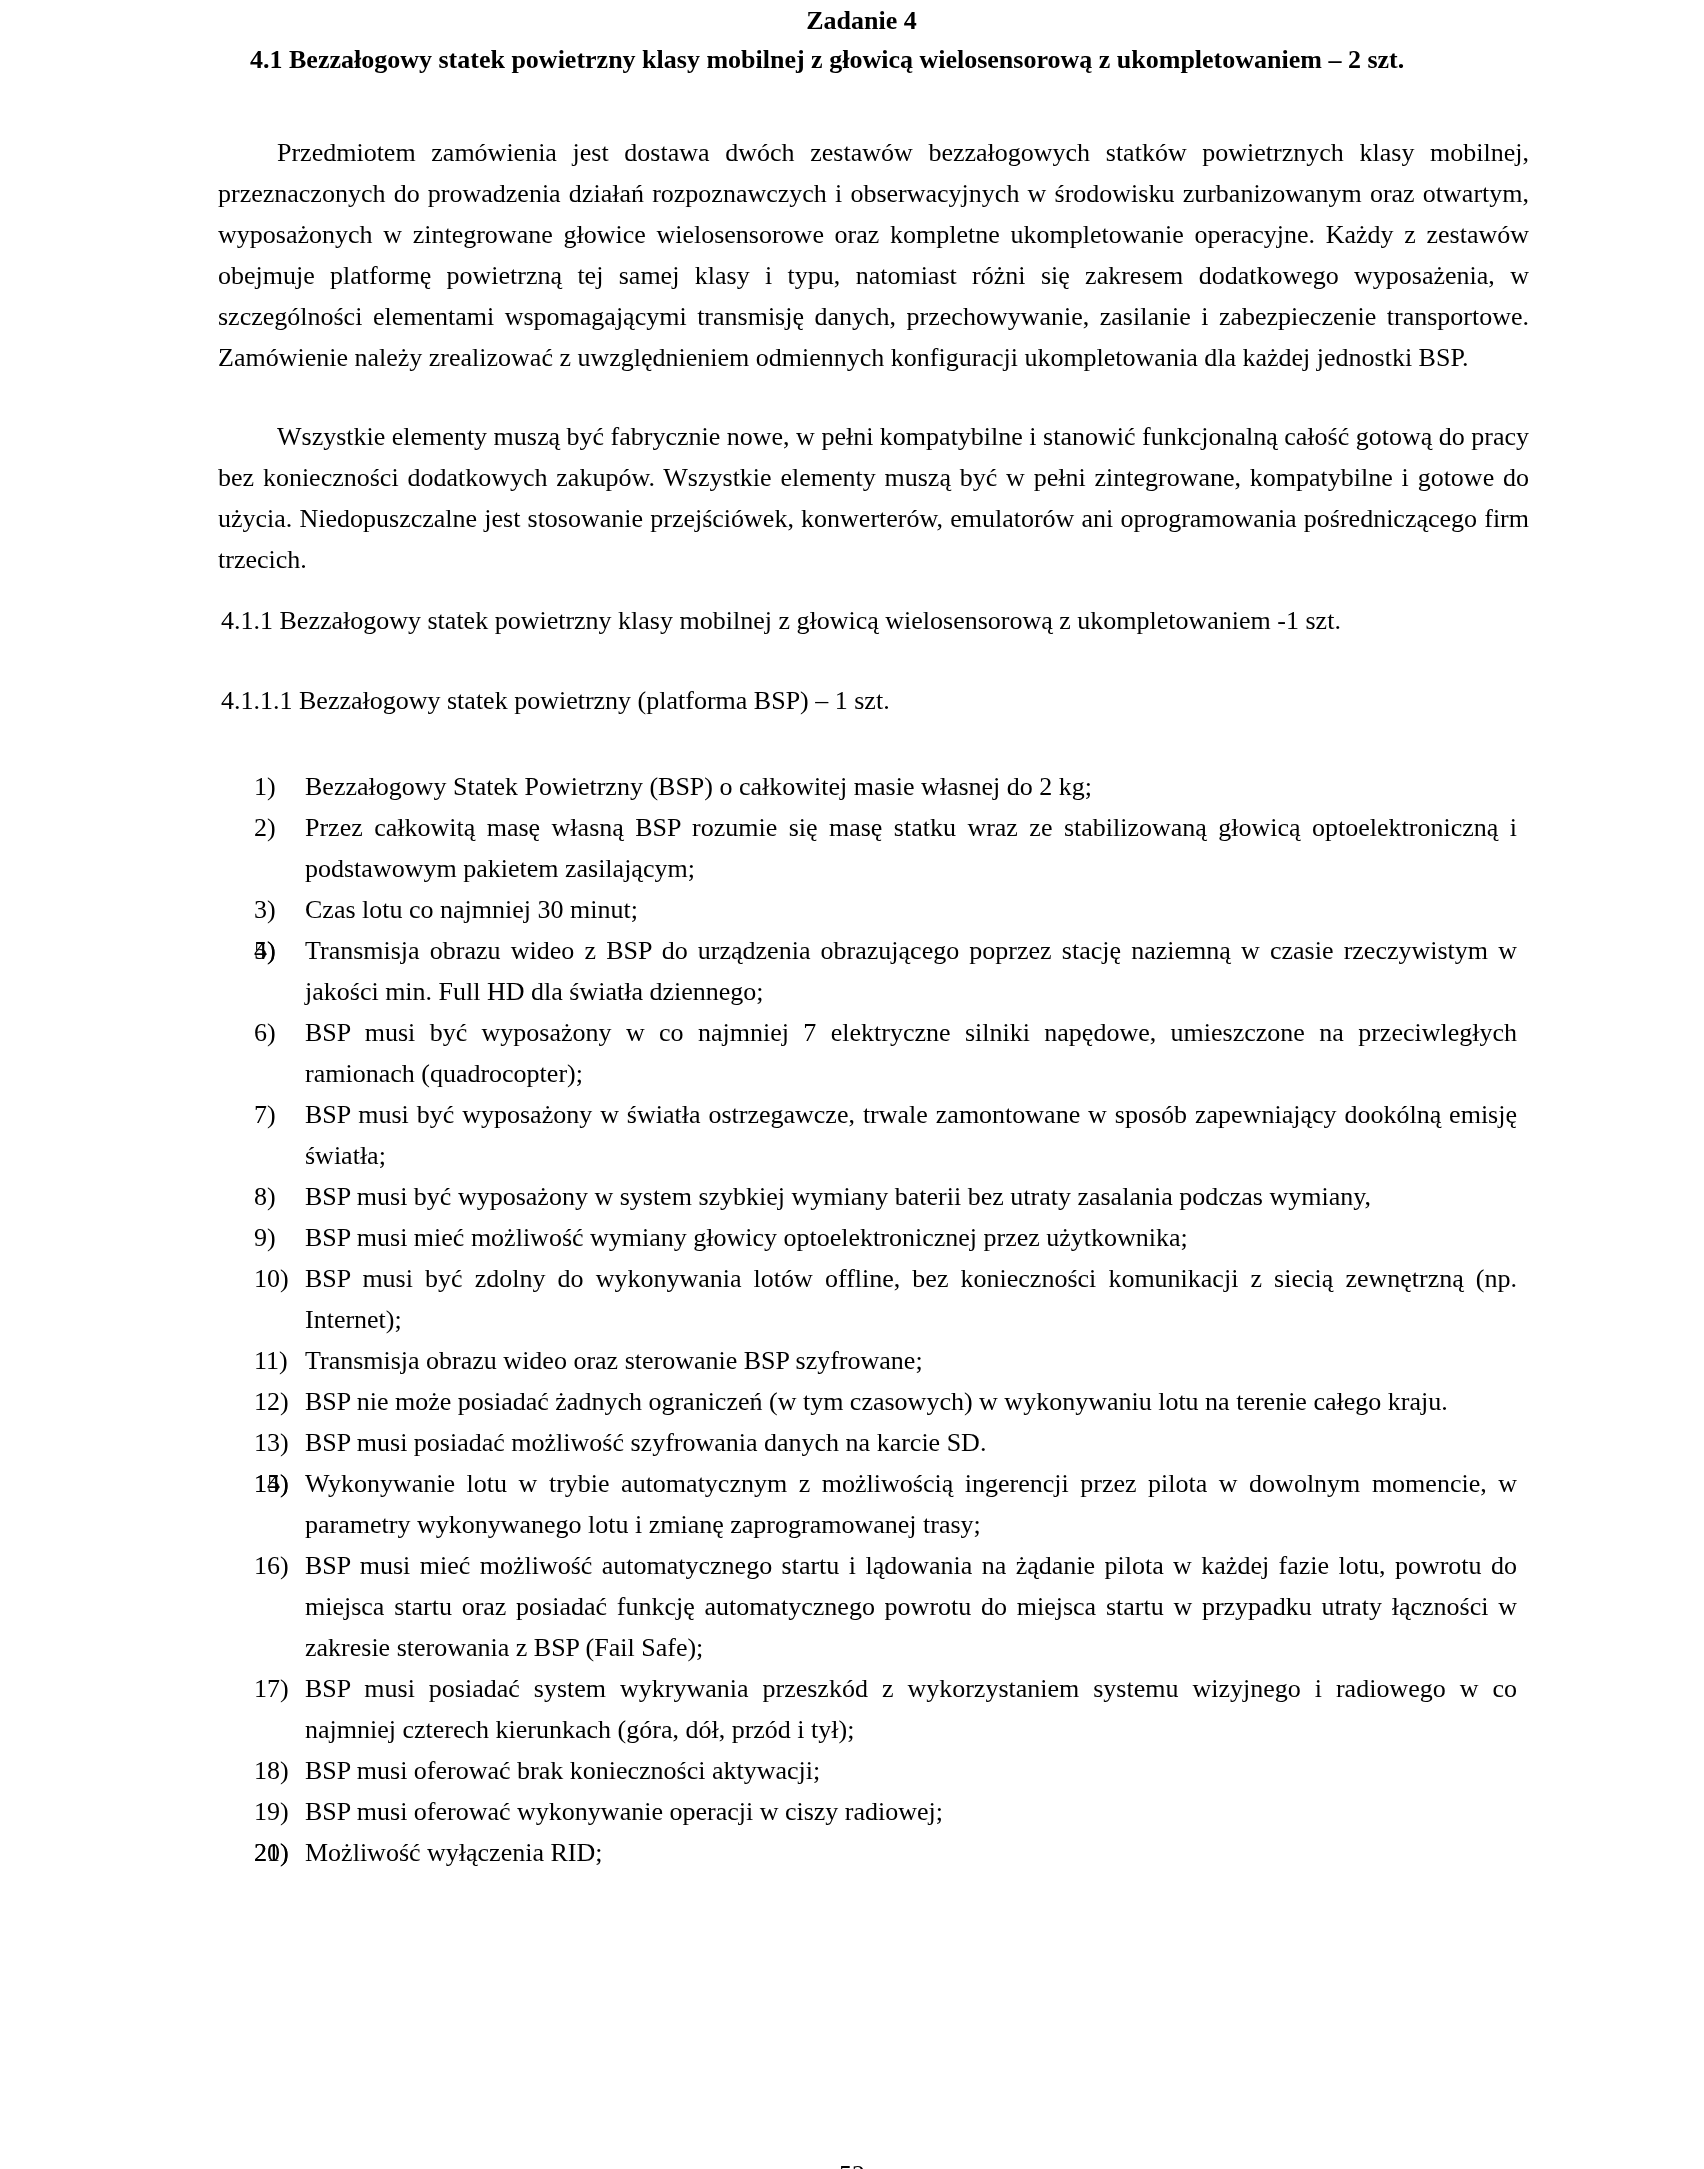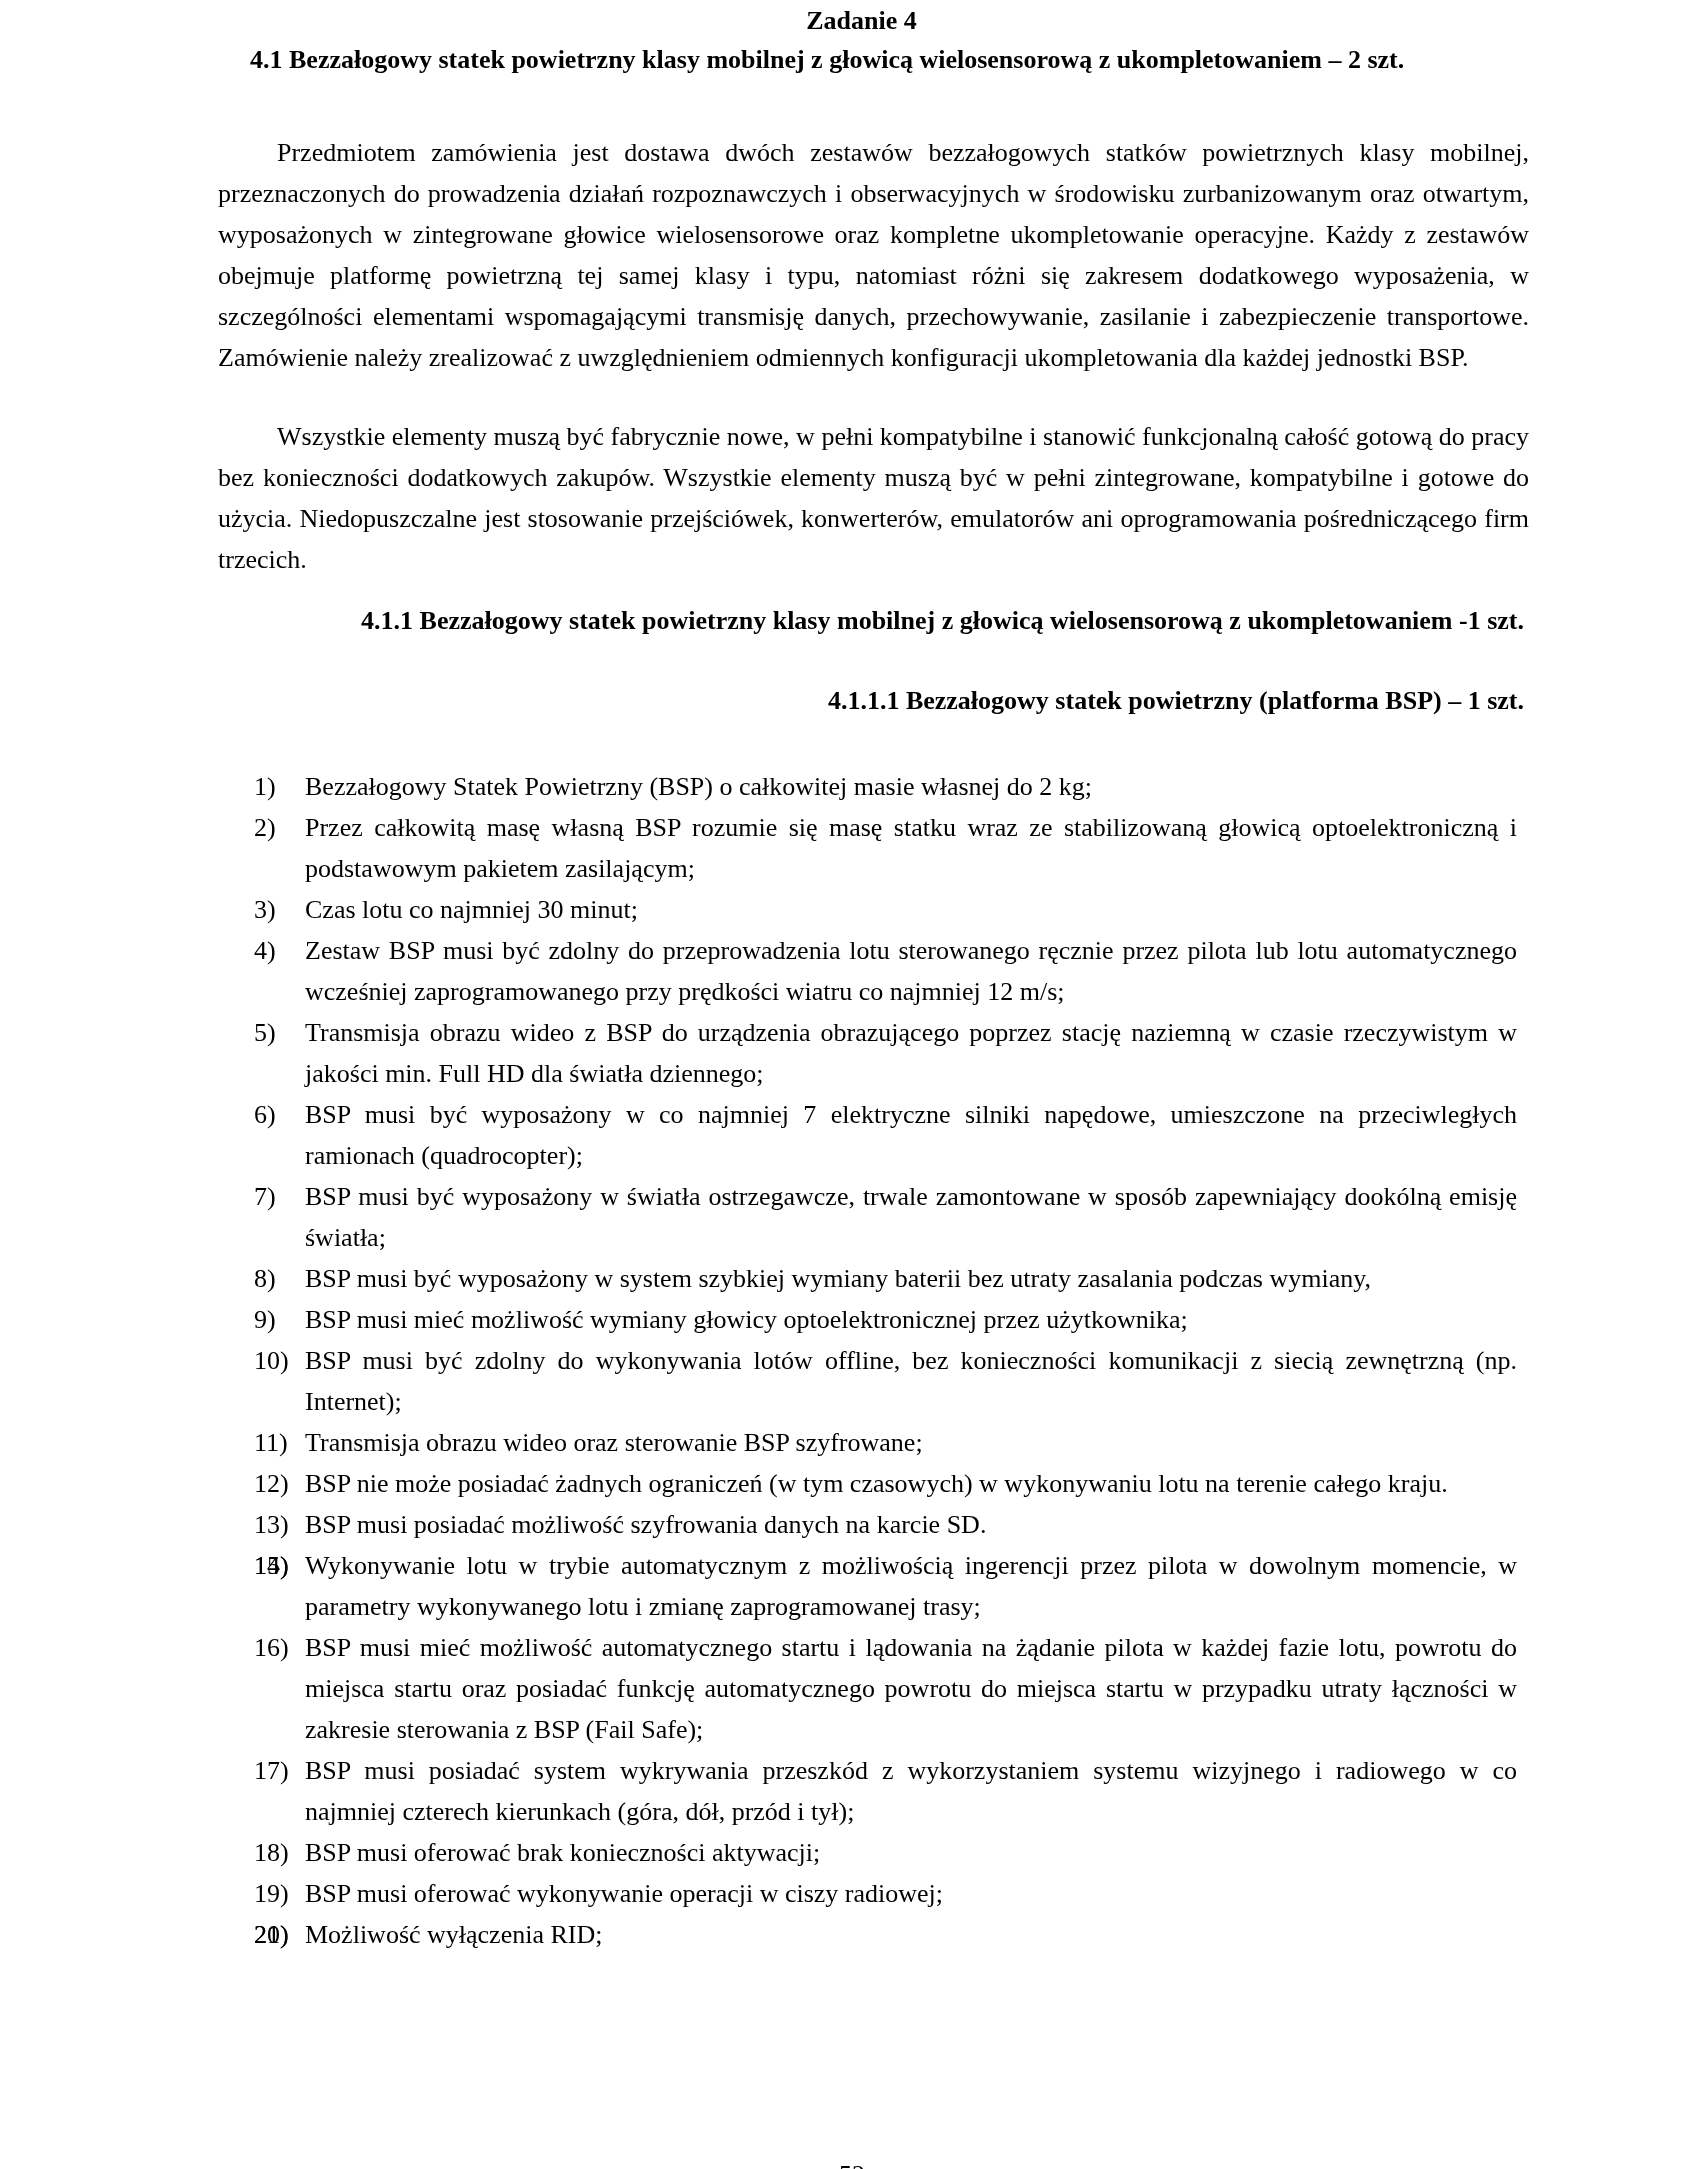--- a/index.html
+++ b/index.html
@@ -49,27 +49,26 @@
     font-size: 26px;
     line-height: 41px;
     text-align: justify;
     text-indent: 59px;
     margin: 12px;
   }
   .p1 { top: 120px; }
   .p2 { top: 404px; }
   .h2 {
     position: absolute;
-    left: 7px;
+    left: 15px;
     width: 100%;
-    font-weight: bold;
+    font-weight: normal;
     font-size: 26px;
     line-height: 37px;
     white-space: nowrap;
-    text-align: right;
   }
   .h2a { top: 602px; }
   .h2b { top: 682px; }
   .list {
     position: absolute;
     top: 766px;
     left: 48px;
     width: 1263px;
     list-style: none;
     margin: 0;
@@ -108,21 +107,21 @@
   <p class="para p1">Przedmiotem zamówienia jest dostawa dwóch zestawów bezzałogowych statków powietrznych klasy mobilnej, przeznaczonych do prowadzenia działań rozpoznawczych i obserwacyjnych w środowisku zurbanizowanym oraz otwartym, wyposażonych w zintegrowane głowice wielosensorowe oraz kompletne ukompletowanie operacyjne. Każdy z zestawów obejmuje platformę powietrzną tej samej klasy i typu, natomiast różni się zakresem dodatkowego wyposażenia, w szczególności elementami wspomagającymi transmisję danych, przechowywanie, zasilanie i zabezpieczenie transportowe. Zamówienie należy zrealizować z uwzględnieniem odmiennych konfiguracji ukompletowania dla każdej jednostki BSP.</p>
   <p class="para p2">Wszystkie elementy muszą być fabrycznie nowe, w pełni kompatybilne i stanowić funkcjonalną całość gotową do pracy bez konieczności dodatkowych zakupów. Wszystkie elementy muszą być w pełni zintegrowane, kompatybilne i gotowe do użycia.  Niedopuszczalne jest stosowanie przejściówek, konwerterów, emulatorów ani oprogramowania pośredniczącego firm trzecich.</p>
 
   <div class="h2 h2a">4.1.1 Bezzałogowy statek powietrzny klasy mobilnej z głowicą wielosensorową z ukompletowaniem -1 szt.</div>
   <div class="h2 h2b">4.1.1.1 Bezzałogowy statek powietrzny (platforma BSP) – 1 szt.</div>
 
   <ol class="list">
     <li><span class="num">1)</span><span>Bezzałogowy Statek Powietrzny (BSP) o całkowitej masie własnej do 2 kg;</span></li>
     <li><span class="num">2)</span><span>Przez całkowitą masę własną BSP rozumie się masę statku wraz ze stabilizowaną głowicą optoelektroniczną i podstawowym pakietem zasilającym;</span></li>
     <li><span class="num">3)</span><span>Czas lotu co najmniej 30 minut;</span></li>
-    <li><span class="num">4)</span><span>Zestaw BSP musi być zdolny do przeprowadzenia lotu sterowanego ręcznie przez pilota lub lotu automatycznego wcześniej zaprogramowanego przy prędkości wiatru co najmniej 12 m/s;</span></li>
+    <li><span class="num">4)</span></li>
     <li><span class="num">5)</span><span>Transmisja obrazu wideo z BSP do urządzenia obrazującego poprzez stację naziemną w czasie rzeczywistym w jakości min. Full HD dla światła dziennego;</span></li>
     <li><span class="num">6)</span><span>BSP musi być wyposażony w co najmniej 7 elektryczne silniki napędowe, umieszczone na przeciwległych ramionach (quadrocopter);</span></li>
     <li><span class="num">7)</span><span>BSP musi być wyposażony w światła ostrzegawcze, trwale zamontowane w sposób zapewniający dookólną emisję światła;</span></li>
     <li><span class="num">8)</span><span>BSP musi być wyposażony w system szybkiej wymiany baterii bez utraty zasalania podczas wymiany,</span></li>
     <li><span class="num">9)</span><span>BSP musi mieć możliwość wymiany głowicy optoelektronicznej przez użytkownika;</span></li>
     <li><span class="num">10)</span><span>BSP musi być zdolny do wykonywania lotów offline, bez konieczności komunikacji z siecią zewnętrzną (np. Internet);</span></li>
     <li><span class="num">11)</span><span>Transmisja obrazu wideo oraz sterowanie BSP szyfrowane;</span></li>
     <li><span class="num">12)</span><span>BSP nie może posiadać żadnych ograniczeń (w tym czasowych) w wykonywaniu lotu na terenie całego kraju.</span></li>
     <li><span class="num">13)</span><span>BSP musi posiadać możliwość szyfrowania danych na karcie SD.</span></li>
     <li><span class="num">14)</span></li>

